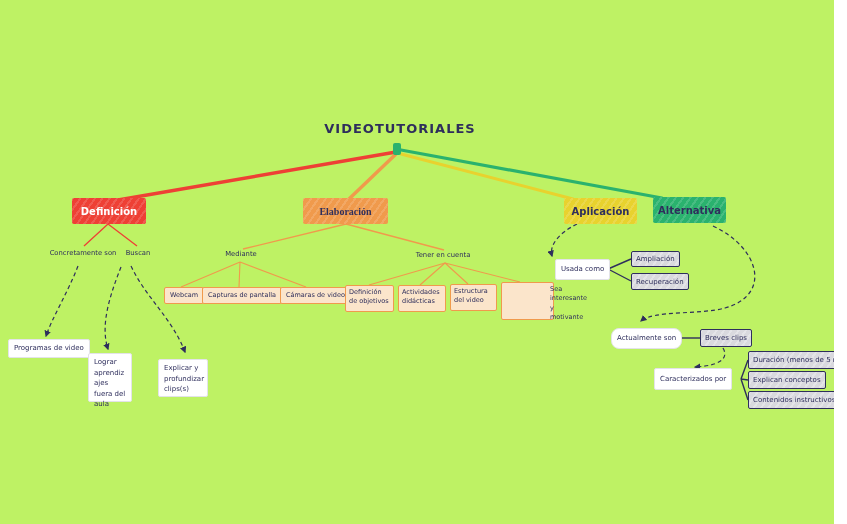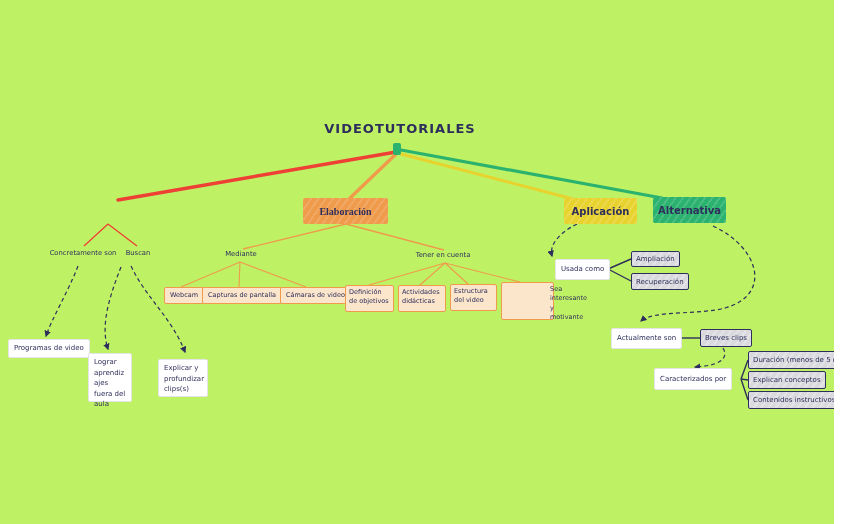--- a/index.html
+++ b/index.html
@@ -70,20 +70,21 @@
     <path d="M121,267 C110,295 100,325 108,349" stroke="#2e2e5c" stroke-width="1.2" stroke-dasharray="4 3" fill="none" marker-end="url(#arrow)"></path>
     <path d="M131,266 C146,298 172,318 185,352" stroke="#2e2e5c" stroke-width="1.2" stroke-dasharray="4 3" fill="none" marker-end="url(#arrow)"></path>
     <path d="M577,224 C559,233 549,245 552,256" stroke="#2e2e5c" stroke-width="1.2" stroke-dasharray="4 3" fill="none" marker-end="url(#arrow)"></path>
     <path d="M713,226 C760,248 772,295 725,308 C700,315 654,310 641,321" stroke="#2e2e5c" stroke-width="1.2" stroke-dasharray="4 3" fill="none" marker-end="url(#arrow)"></path>
     <path d="M723,348 C730,360 716,366 695,367" stroke="#2e2e5c" stroke-width="1.2" stroke-dasharray="4 3" fill="none" marker-end="url(#arrow)"></path>
   </svg>
 
   <div class="title">VIDEOTUTORIALES</div>
   <div class="nub"></div>
 
+  <div class="branch red" style="left:72px;top:198px;width:74px;height:26px;">Definición</div>
   <div class="branch orange" style="left:303px;top:198px;width:85px;height:26px;">Elaboración</div>
   <div class="branch yellow" style="left:564px;top:198px;width:73px;height:26px;">Aplicación</div>
   <div class="branch green" style="left:653px;top:197px;width:73px;height:26px;text-align:right;">Alternativa</div>
 
   <div class="sublabel" style="left:48px;top:249px;width:70px;">Concretamente son</div>
   <div class="sublabel" style="left:122px;top:249px;width:32px;">Buscan</div>
   <div class="sublabel" style="left:221px;top:250px;width:40px;">Mediante</div>
   <div class="sublabel" style="left:408px;top:251px;width:70px;">Tener en cuenta</div>
 
   <div class="obox single" style="left:164px;top:287px;">Webcam</div>
@@ -95,20 +96,20 @@
   <div class="obox" style="left:501px;top:282px;width:51px;height:38px;padding-left:48px;">Sea interesante y motivante</div>
 
   <div class="wbox single" style="left:8px;top:339px;height:19px;">Programas de video</div>
   <div class="wbox brk" style="left:88px;top:353px;width:44px;height:49px;">Lograr aprendizajes fuera del aula</div>
   <div class="wbox" style="left:158px;top:359px;width:50px;height:38px;">Explicar y profundizar clips(s)</div>
 
   <div class="wbox single" style="left:555px;top:259px;height:21px;">Usada como</div>
   <div class="gbox" style="left:631px;top:251px;height:16px;">Ampliación</div>
   <div class="gbox" style="left:631px;top:273px;height:17px;">Recuperación</div>
 
-  <div class="wbox single" style="left:611px;top:328px;height:21px;">Actualmente son</div>
+  <div class="wbox single" style="left:611px;top:328px;height:21px;border-radius:8px;">Actualmente son</div>
   <div class="gbox" style="left:700px;top:329px;height:18px;">Breves clips</div>
   <div class="wbox single" style="left:654px;top:368px;height:22px;">Caracterizados por</div>
   <div class="gbox" style="left:748px;top:351px;height:18px;">Duración (menos de 5 min.)</div>
   <div class="gbox" style="left:748px;top:371px;height:18px;">Explican conceptos</div>
   <div class="gbox" style="left:748px;top:391px;height:18px;">Contenidos instructivos</div>
 
 </div>
 
 </body></html>

